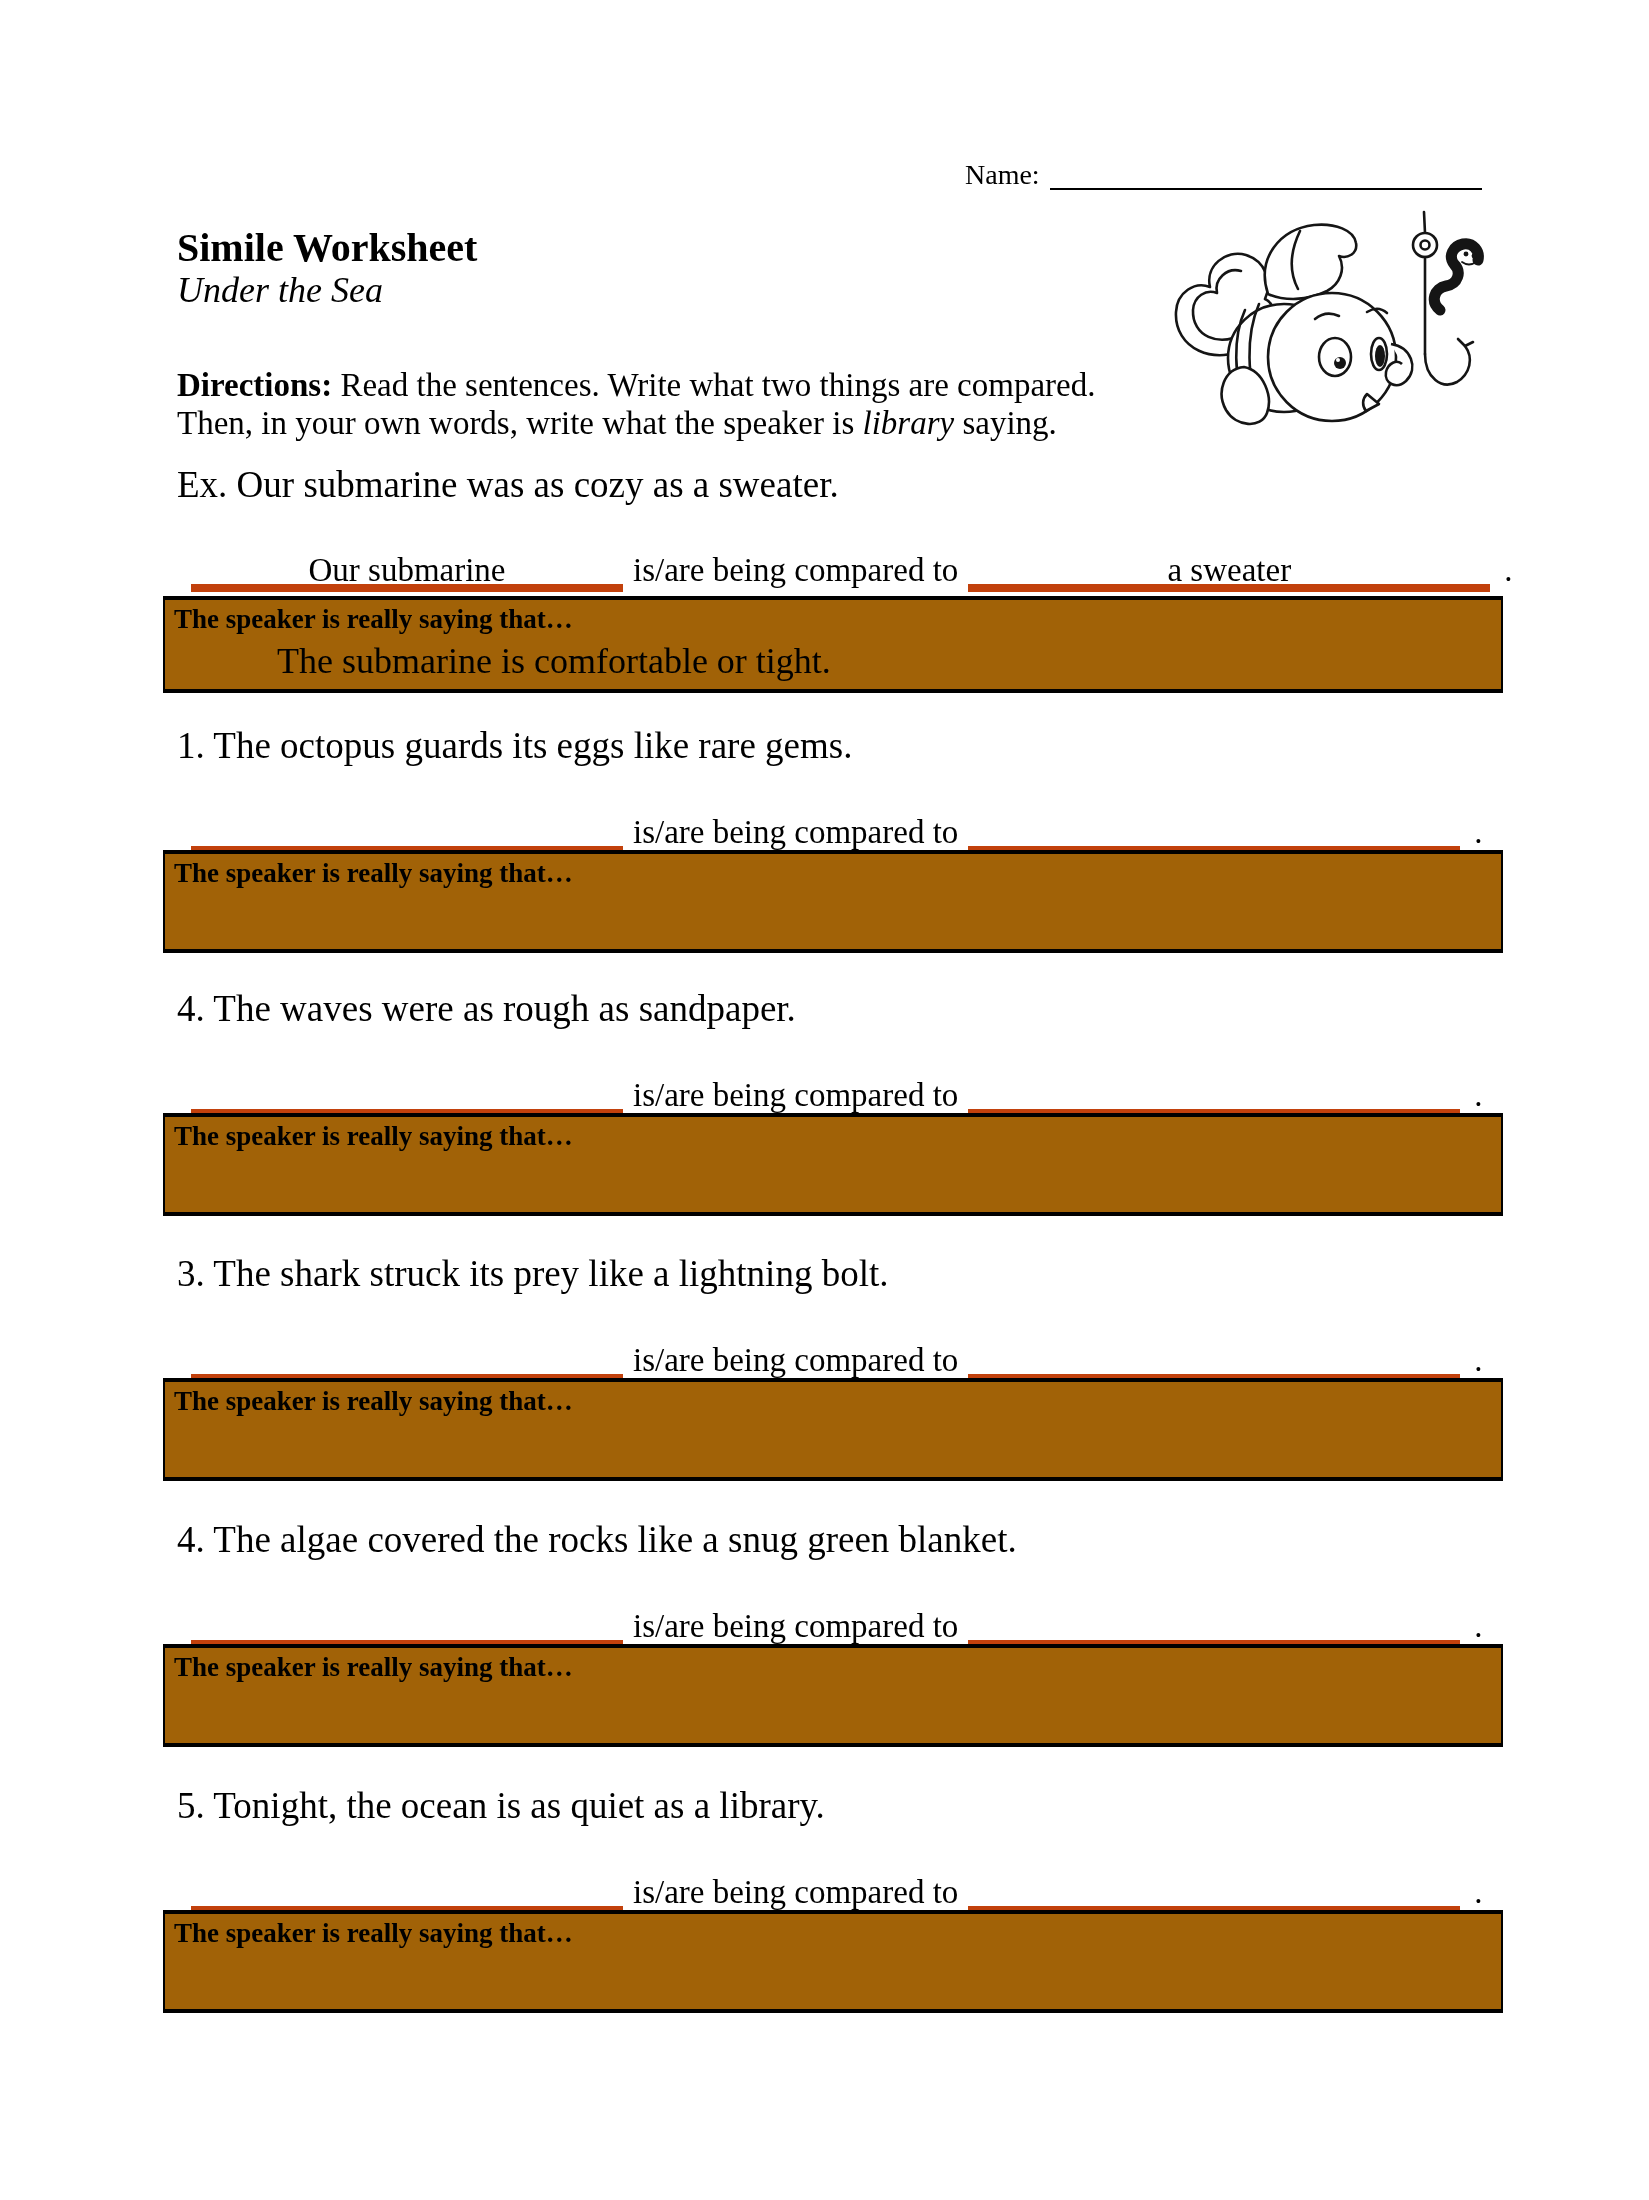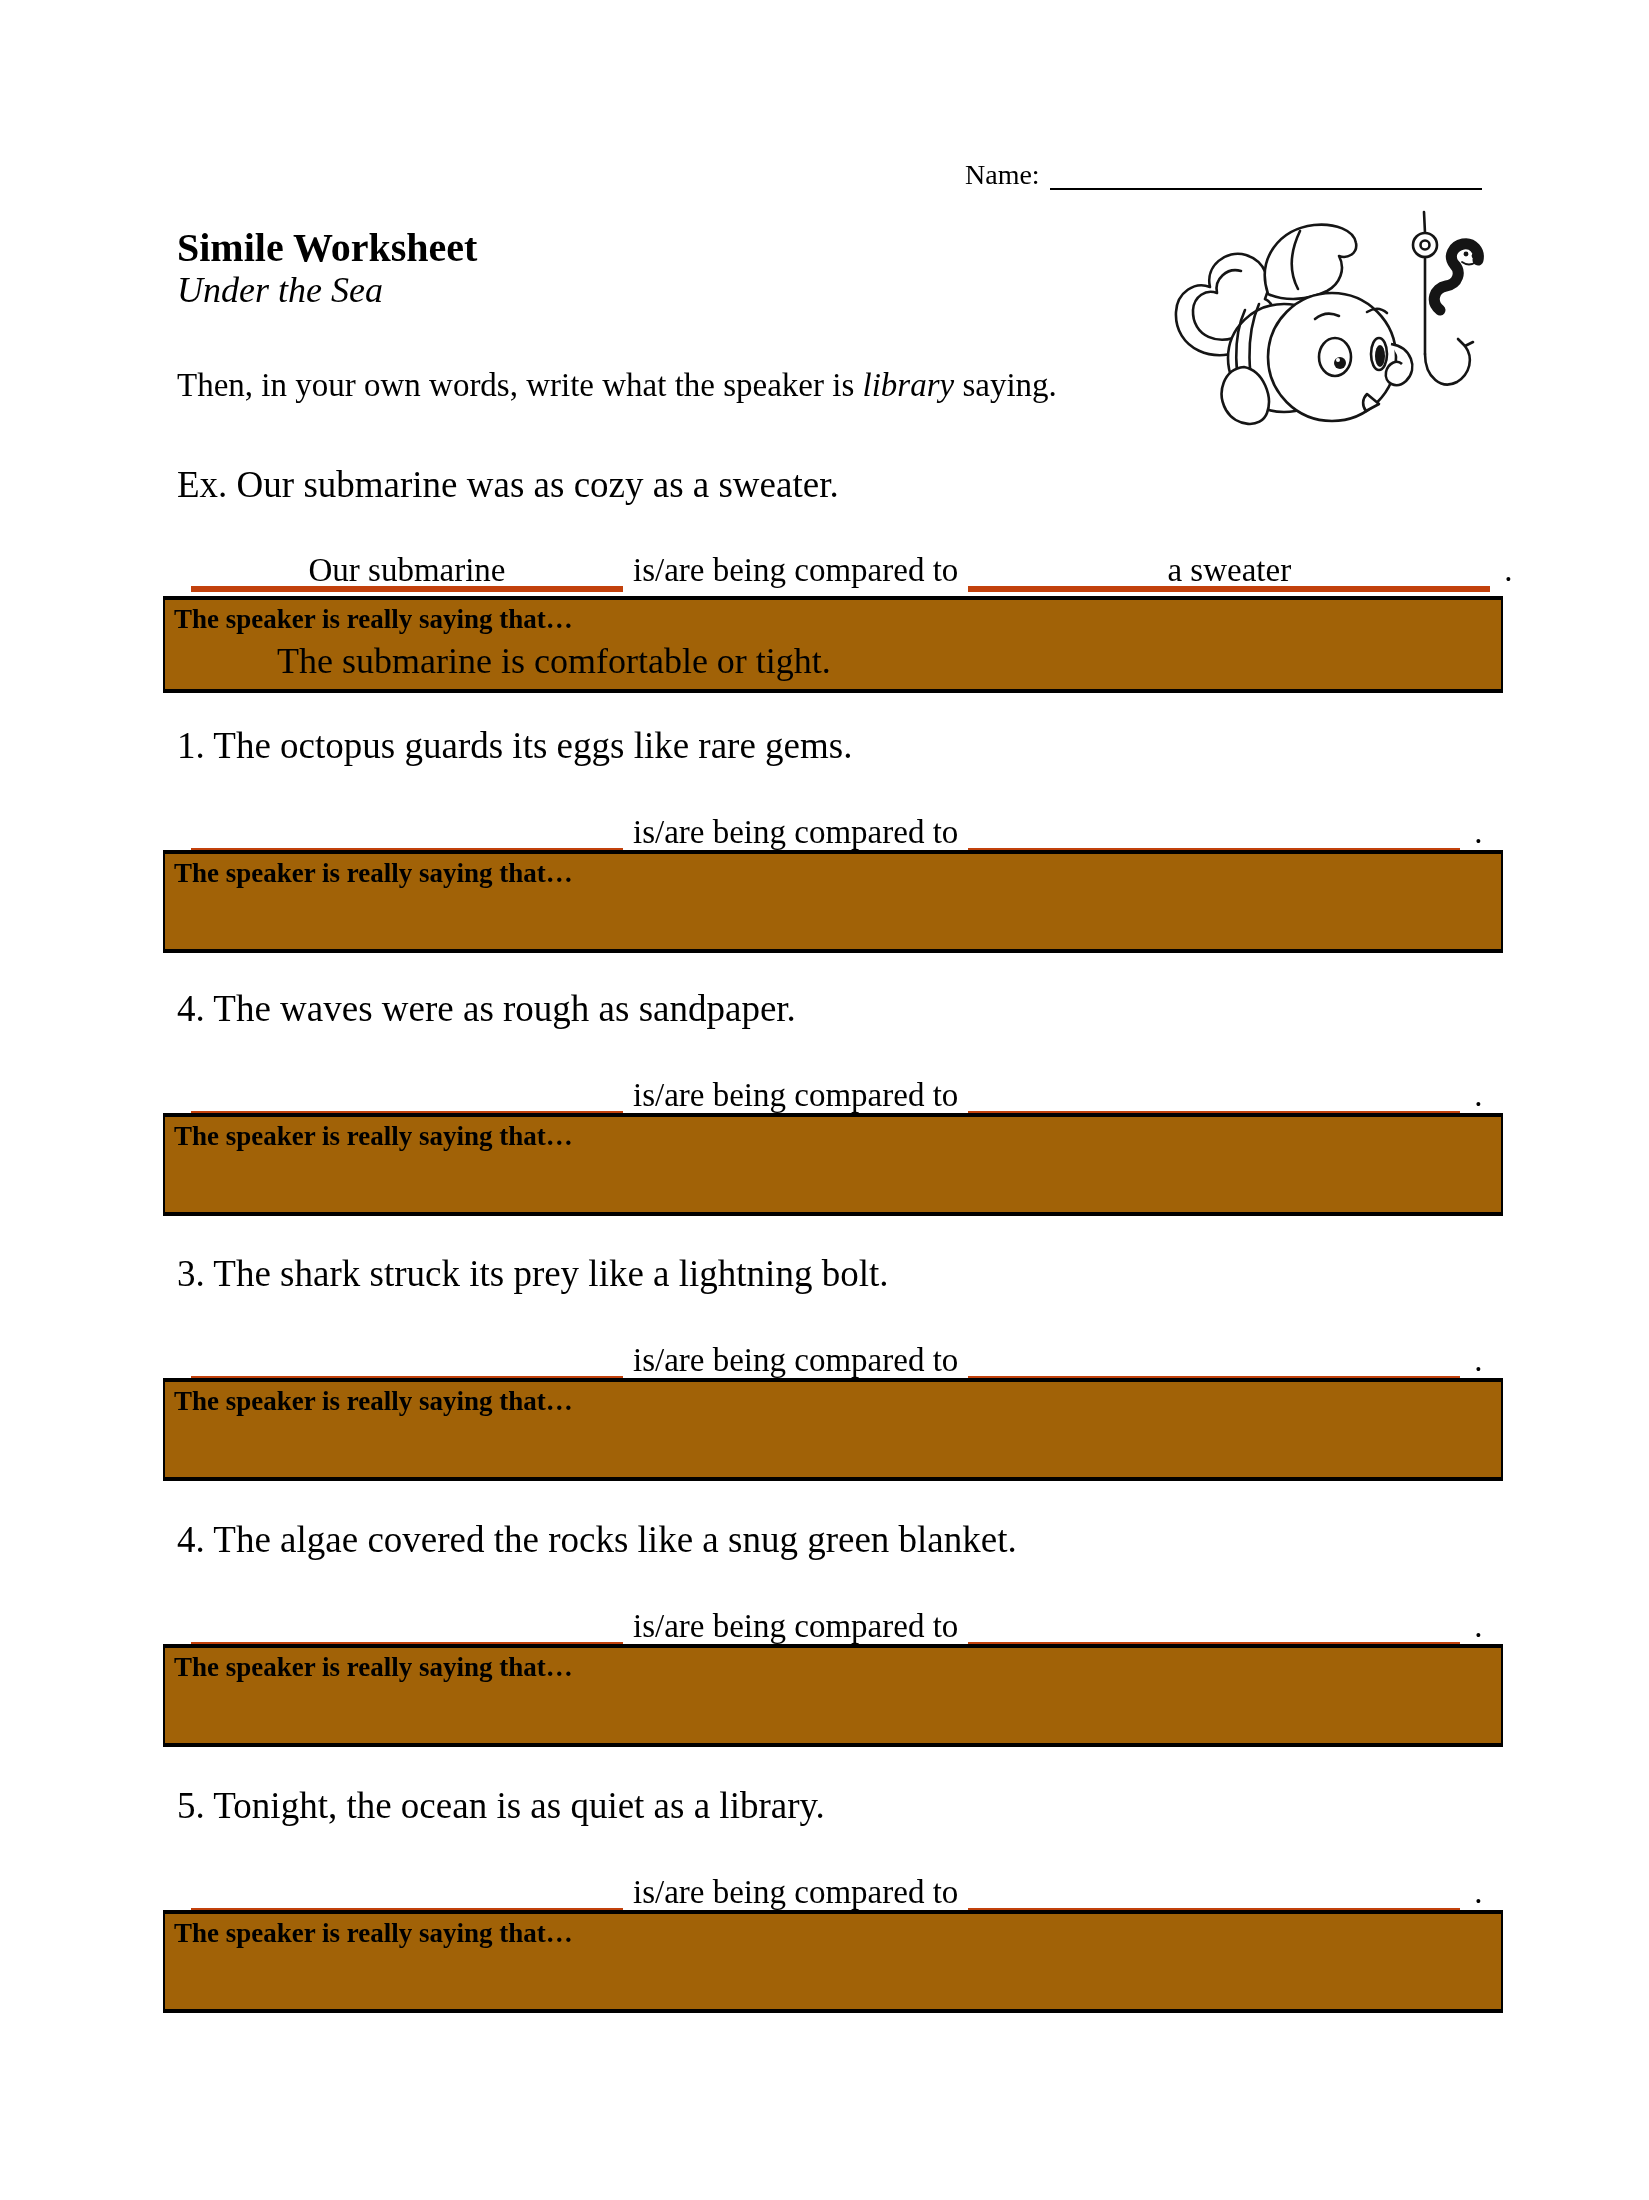--- a/index.html
+++ b/index.html
@@ -17,21 +17,21 @@
   .directions{position:absolute;left:177px;top:366px;font-size:33px;line-height:38px;width:1000px;}
   .directions b{font-weight:bold;}
   .directions em{font-style:italic;}
   
   .illo{position:absolute;left:1148px;top:198px;width:392px;height:274px;}
   .illo svg{width:100%;height:100%;}
   
   .qblock{position:absolute;left:177px;width:1340px;}
   .sentence{font-size:37px;line-height:42px;white-space:nowrap;}
   .answer-row{position:absolute;left:14px;display:flex;align-items:flex-end;font-size:33px;white-space:nowrap;}
-  .blank{display:inline-block;height:42px;border-bottom:6px solid #c2410c;text-align:center;line-height:40px;font-size:33px;box-sizing:border-box;}
+  .blank{display:inline-block;height:42px;border-bottom:8px solid #c2410c;text-align:center;line-height:40px;font-size:33px;box-sizing:border-box;}
   .b1{width:432px;margin-right:10px;}
   .b2{width:492px;margin-left:10px;}
   .b2e{width:522px;margin-left:10px;}
   .phrase{line-height:44px;}
   .enddot{margin-left:14px;line-height:44px;}
   .speaker-box{
     position:absolute;left:-14px;width:1340px;box-sizing:border-box;
     border:2px solid #000;border-top-width:4px;border-bottom-width:4px;background:#a16207;
   }
   .box-ex{height:97px;}
@@ -102,20 +102,21 @@
     </g>
   </svg>
 </div>
 
 <div class="title-block">
   <div class="page-title">Simile Worksheet</div>
   <div class="page-subtitle">Under the Sea</div>
 </div>
 
 <div class="directions">
+  <div><b>Directions:</b><span> Read the sentences. Write what two things are compared.</span></div>
   <div><span>Then, in your own words, write what the speaker is </span><em>library</em><span> saying.</span></div>
 </div>
 
 <div class="qblock" id="ex">
   <div class="sentence">Ex. Our submarine was as cozy as a sweater.</div>
   <div class="answer-row">
     <span class="blank b1">Our submarine</span>
     <span class="phrase">is/are being compared to</span>
     <span class="blank b2e">a sweater</span>
     <span class="enddot">.</span>

